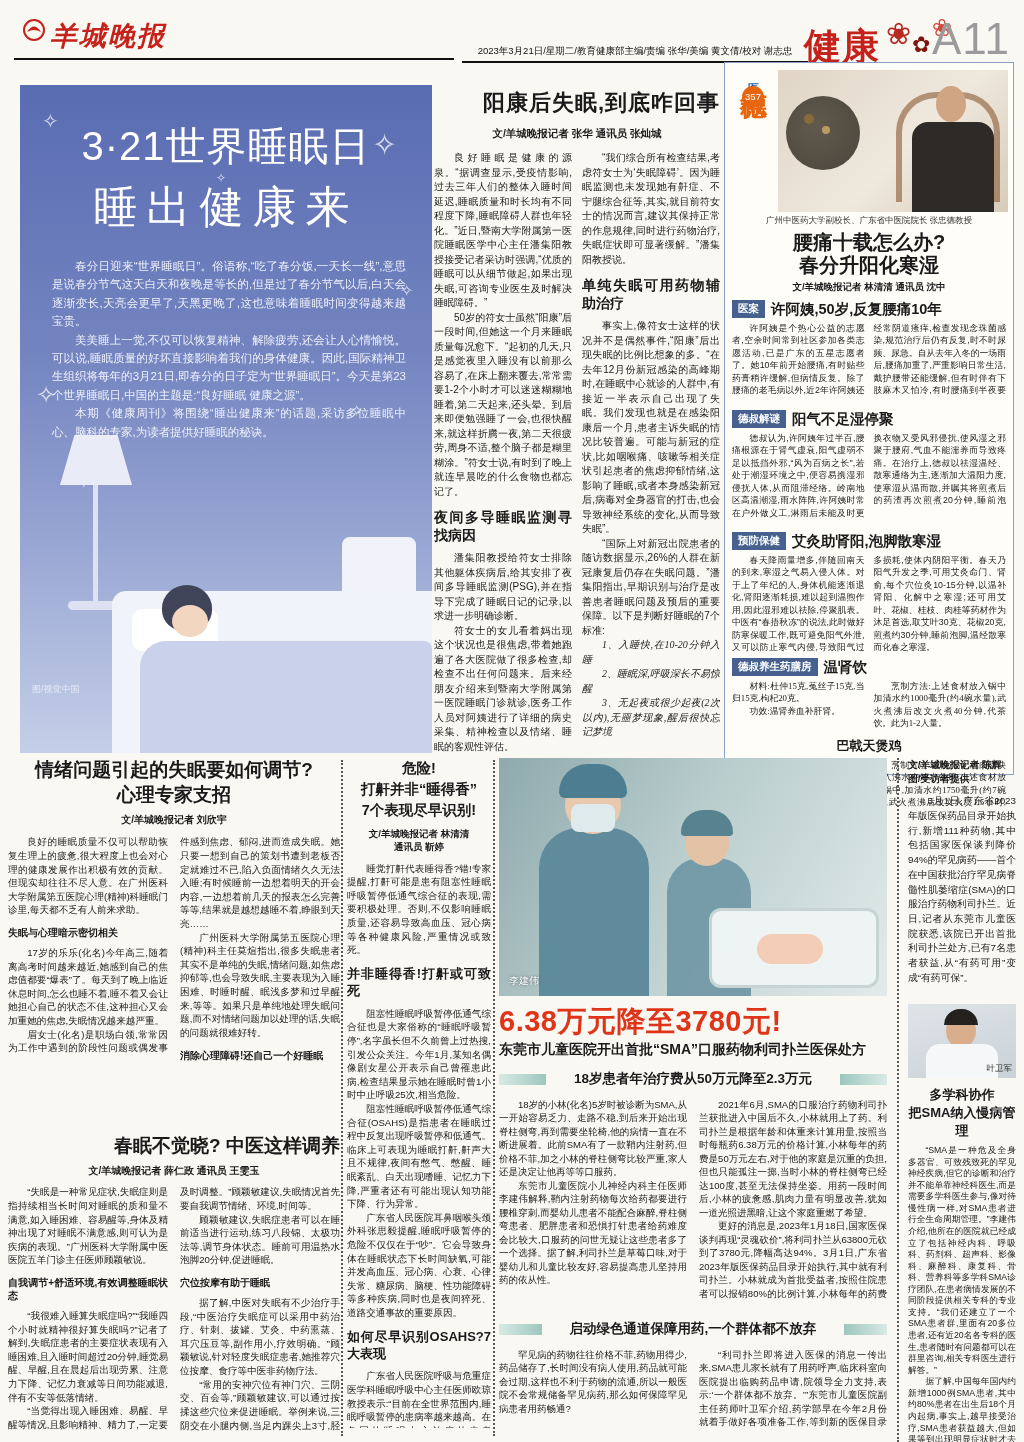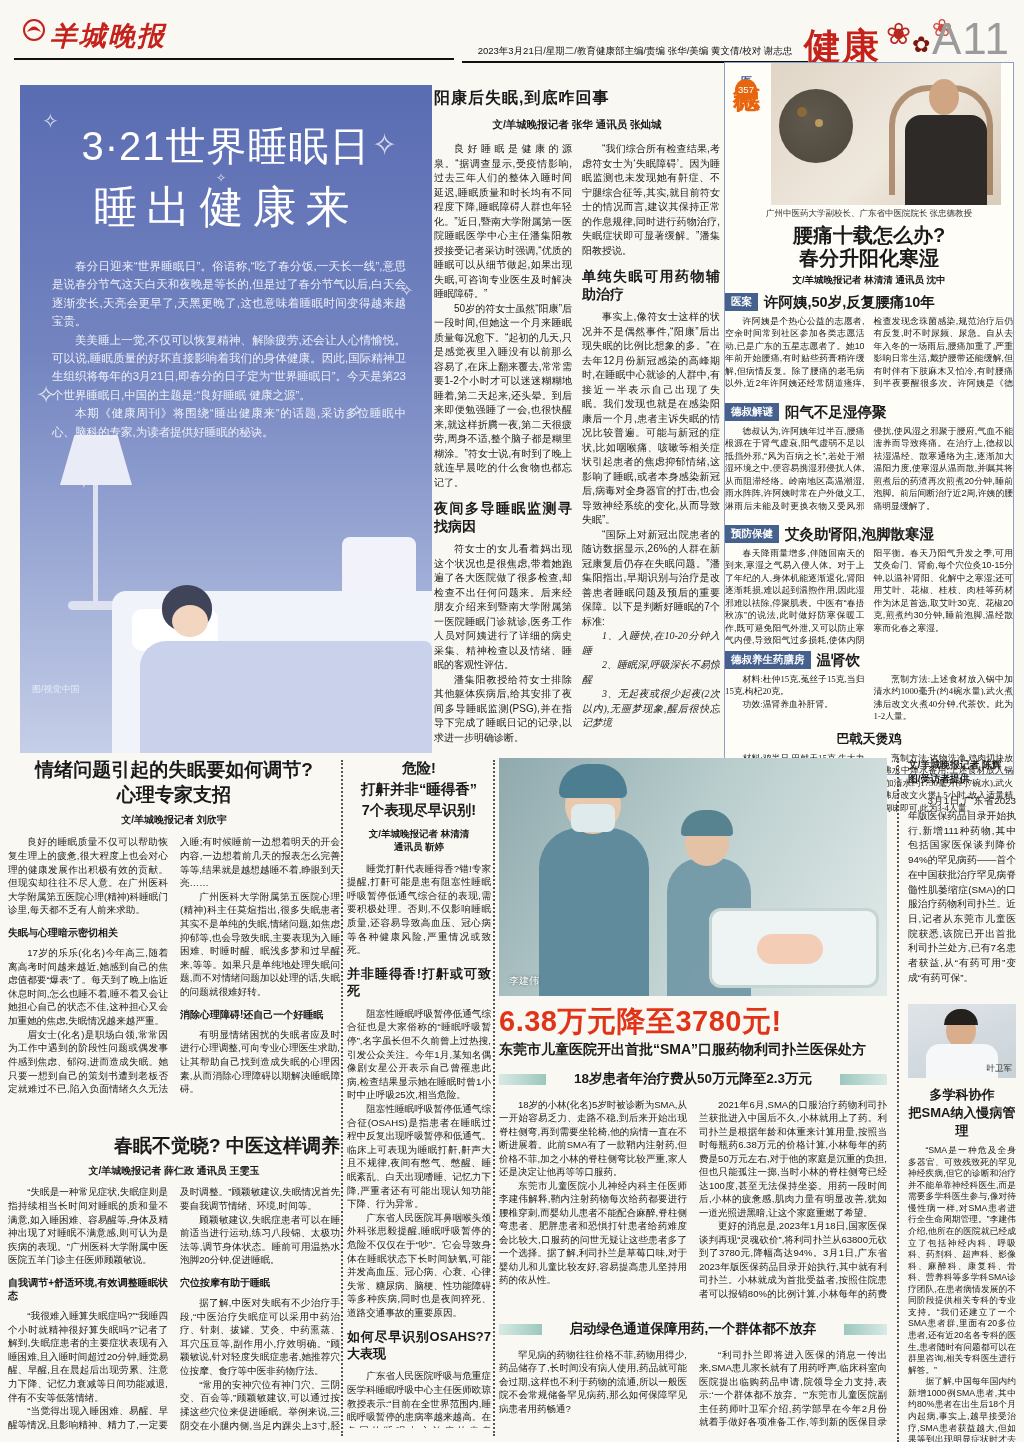--- a/index.html
+++ b/index.html
@@ -48,27 +48,27 @@
 
 .flow{text-align:justify;overflow:hidden}
 .b{display:block}
 .b.p{text-indent:2em}
 .b.h{font-weight:bold;text-indent:0;line-height:1.3;margin:9px 0 7px;font-size:13.5px}
 .b.li{text-indent:2em;font-family:"Liberation Serif",serif;font-style:italic}
 .byline{text-align:center;font-weight:bold}
 
 
 .art1{position:absolute;left:434px;top:88px;width:286px;height:666px}
-.art1 h1{font-size:16px;font-weight:bold;text-align:left;letter-spacing:1px}
+.art1 h1{font-size:22px;font-weight:bold;text-align:right;letter-spacing:1px}
 .art1 .byline{font-size:10.5px;margin:9px 0 10px}
 .art1 .flow{column-count:2;column-gap:10px;height:608px;font-size:10px;line-height:1.45}
 .art1 .b.h{font-size:14px}
 
 
-.deshu{position:absolute;left:724px;top:62px;width:290px;height:713px;border:1px solid #8ba0c2;background:#fffdf8;}
+.deshu{position:absolute;left:724px;top:62px;width:290px;height:713px;border:1px solid #8ba0c2;background:#fffdf8;padding:7px}
 .deshu-top{position:relative;height:142px}
 .deshu-brand{position:absolute;left:0;top:0;width:42px;height:142px;display:flex;flex-direction:column;align-items:center}
 .brand-de{writing-mode:vertical-rl;text-orientation:upright;color:#e8650f;font-weight:bold;font-size:27px;line-height:1;font-family:"Liberation Serif",serif}
 .brand-sub{writing-mode:vertical-rl;text-orientation:upright;color:#2a5ea8;font-weight:bold;font-size:11px;margin-top:4px;letter-spacing:2px}
 .brand-no{width:22px;height:22px;border-radius:50%;background:#e8650f;color:#fff;font-size:9.5px;line-height:22px;text-align:center;margin-top:4px}
 .deshu-photo{position:absolute;left:46px;top:0;width:230px;height:142px;overflow:hidden;
   background:linear-gradient(135deg,#e0d5c6 0%,#efe8dd 55%,#d8cbb9 100%)}
 .ink-blob{position:absolute;left:8px;top:26px;width:74px;height:74px;border-radius:50%;background:radial-gradient(circle at 40% 40%,#4a4236,#2e2920);opacity:.85}
 .herb1{position:absolute;left:26px;top:44px;width:10px;height:10px;border-radius:50%;background:#8a6a3a}
 .herb2{position:absolute;left:44px;top:56px;width:8px;height:8px;border-radius:50%;background:#b89b5e}
@@ -196,22 +196,22 @@
     <div class="cover-credit">图/视觉中国</div>
   </section>
 
   <article class="art1">
     <h1>阳康后失眠,到底咋回事</h1>
     <div class="byline">文/羊城晚报记者 张华 通讯员 张灿城</div>
     <div class="flow">
       <span class="b p">良好睡眠是健康的源泉。“据调查显示,受疫情影响,过去三年人们的整体入睡时间延迟,睡眠质量和时长均有不同程度下降,睡眠障碍人群也年轻化。”近日,暨南大学附属第一医院睡眠医学中心主任潘集阳教授接受记者采访时强调,“优质的睡眠可以从细节做起,如果出现失眠,可咨询专业医生及时解决睡眠障碍。”</span>
         <span class="b p">50岁的符女士虽然“阳康”后一段时间,但她这一个月来睡眠质量每况愈下。“起初的几天,只是感觉夜里入睡没有以前那么容易了,在床上翻来覆去,常常需要1-2个小时才可以迷迷糊糊地睡着,第二天起来,还头晕。到后来即便勉强睡了一会,也很快醒来,就这样折腾一夜,第二天很疲劳,周身不适,整个脑子都是糊里糊涂。”符女士说,有时到了晚上就连早晨吃的什么食物也都忘记了。</span>
         <span class="b h">夜间多导睡眠监测寻找病因</span>
+        <span class="b p">潘集阳教授给符女士排除其他躯体疾病后,给其安排了夜间多导睡眠监测(PSG),并在指导下完成了睡眠日记的记录,以求进一步明确诊断。</span>
         <span class="b p">符女士的女儿看着妈出现这个状况也是很焦虑,带着她跑遍了各大医院做了很多检查,却检查不出任何问题来。后来经朋友介绍来到暨南大学附属第一医院睡眠门诊就诊,医务工作人员对阿姨进行了详细的病史采集、精神检查以及情绪、睡眠的客观性评估。</span>
-        <span class="b p">潘集阳教授给符女士排除其他躯体疾病后,给其安排了夜间多导睡眠监测(PSG),并在指导下完成了睡眠日记的记录,以求进一步明确诊断。</span>
         <span class="b p">“我们综合所有检查结果,考虑符女士为‘失眠障碍’。因为睡眠监测也未发现她有鼾症、不宁腿综合征等,其实,就目前符女士的情况而言,建议其保持正常的作息规律,同时进行药物治疗,失眠症状即可显著缓解。”潘集阳教授说。</span>
         <span class="b h">单纯失眠可用药物辅助治疗</span>
         <span class="b p">事实上,像符女士这样的状况并不是偶然事件,“阳康”后出现失眠的比例比想象的多。“在去年12月份新冠感染的高峰期时,在睡眠中心就诊的人群中,有接近一半表示自己出现了失眠。我们发现也就是在感染阳康后一个月,患者主诉失眠的情况比较普遍。可能与新冠的症状,比如咽喉痛、咳嗽等相关症状引起患者的焦虑抑郁情绪,这影响了睡眠,或者本身感染新冠后,病毒对全身器官的打击,也会导致神经系统的变化,从而导致失眠”。</span>
         <span class="b p">“国际上对新冠出院患者的随访数据显示,26%的人群在新冠康复后仍存在失眠问题。”潘集阳指出,早期识别与治疗是改善患者睡眠问题及预后的重要保障。以下是判断好睡眠的7个标准:</span>
         <span class="b li">1、入睡快,在10-20分钟入睡</span>
         <span class="b li">2、睡眠深,呼吸深长不易惊醒</span>
         <span class="b li">3、无起夜或很少起夜(2次以内),无噩梦现象,醒后很快忘记梦境</span>
     </div>
   </article>
 
@@ -296,21 +296,20 @@
       <span>心理专家支招</span>
     </h1>
     <div class="byline">文/羊城晚报记者 刘欣宇</div>
     <div class="flow">
       <span class="b p">良好的睡眠质量不仅可以帮助恢复生理上的疲惫,很大程度上也会对心理的健康发展作出积极有效的贡献。但现实却往往不尽人意。在广州医科大学附属第五医院心理(精神)科睡眠门诊里,每天都不乏有人前来求助。</span>
         <span class="b h">失眠与心理暗示密切相关</span>
         <span class="b p">17岁的乐乐(化名)今年高三,随着离高考时间越来越近,她感到自己的焦虑值都要“爆表”了。每天到了晚上临近休息时间,怎么也睡不着,睡不着又会让她担心自己的状态不佳,这种担心又会加重她的焦虑,失眠情况越来越严重。</span>
         <span class="b p">眉女士(化名)是职场白领,常常因为工作中遇到的阶段性问题或偶发事件感到焦虑、郁闷,进而造成失眠。她只要一想到自己的策划书遭到老板否定就难过不已,陷入负面情绪久久无法入睡;有时候睡前一边想着明天的开会内容,一边想着前几天的报表怎么完善等等,结果就是越想越睡不着,睁眼到天亮……</span>
         <span class="b p">广州医科大学附属第五医院心理(精神)科主任莫煊指出,很多失眠患者其实不是单纯的失眠,情绪问题,如焦虑抑郁等,也会导致失眠,主要表现为入睡困难、时睡时醒、眠浅多梦和过早醒来,等等。如果只是单纯地处理失眠问题,而不对情绪问题加以处理的话,失眠的问题就很难好转。</span>
         <span class="b h">消除心理障碍!还自己一个好睡眠</span>
-        <span class="b p">有明显情绪困扰的失眠者应及时进行心理调整,可向专业心理医生求助,让其帮助自己找到造成失眠的心理因素,从而消除心理障碍以期解决睡眠障碍。</span>
     </div>
 
     <div class="art3">
       <div class="art3title">春眠不觉晓? 中医这样调养</div>
       <div class="byline">文/羊城晚报记者 薛仁政 通讯员 王雯玉</div>
       <div class="flow">
         <span class="b p">“失眠是一种常见症状,失眠症则是指持续相当长时间对睡眠的质和量不满意,如入睡困难、容易醒等,身体及精神出现了对睡眠不满意感,则可认为是疾病的表现。”广州医科大学附属中医医院五羊门诊主任医师顾颖敏说。</span>
           <span class="b h">自我调节+舒适环境,有效调整睡眠状态</span>
           <span class="b p">“我很难入睡算失眠症吗?”“我睡四个小时就精神很好算失眠吗?”记者了解到,失眠症患者的主要症状表现有入睡困难,且入睡时间超过20分钟,睡觉易醒、早醒,且在晨起后出现劳累、注意力下降、记忆力衰减等日间功能减退,伴有不安等低落情绪。</span>
           <span class="b p">“当觉得出现入睡困难、易醒、早醒等情况,且影响精神、精力了,一定要及时调整。”顾颖敏建议,失眠情况首先要自我调节情绪、环境,时间等。</span>

